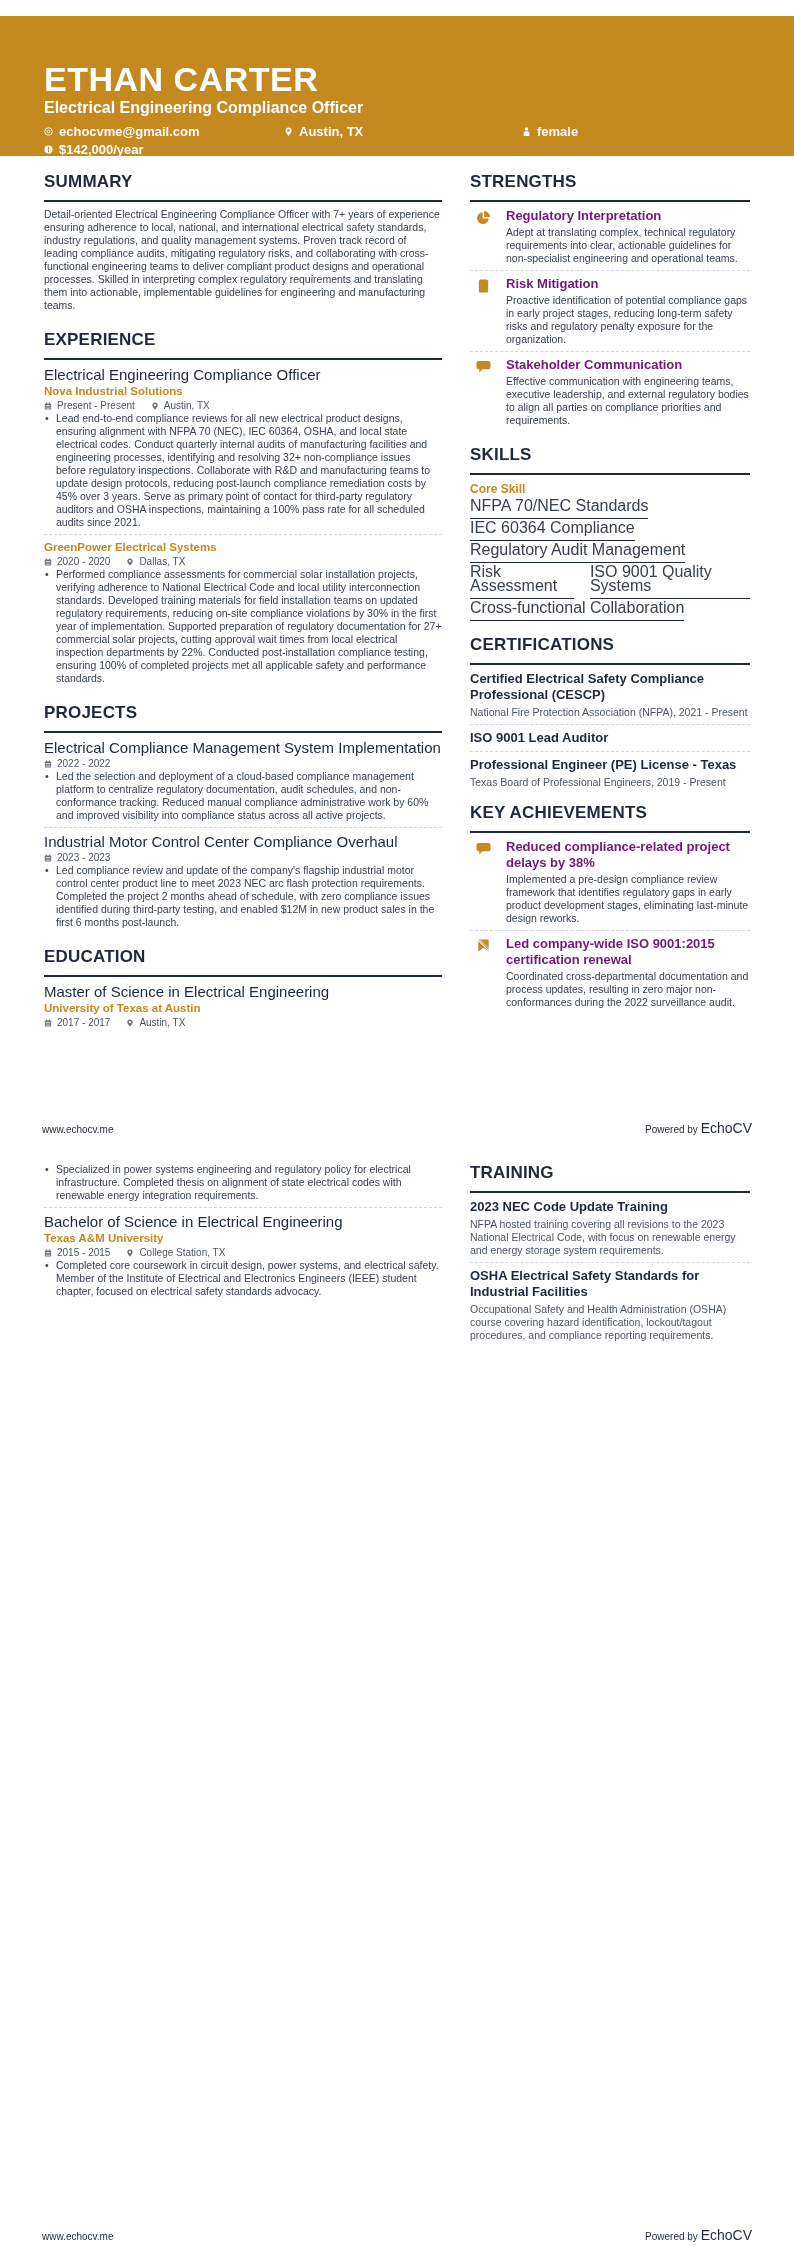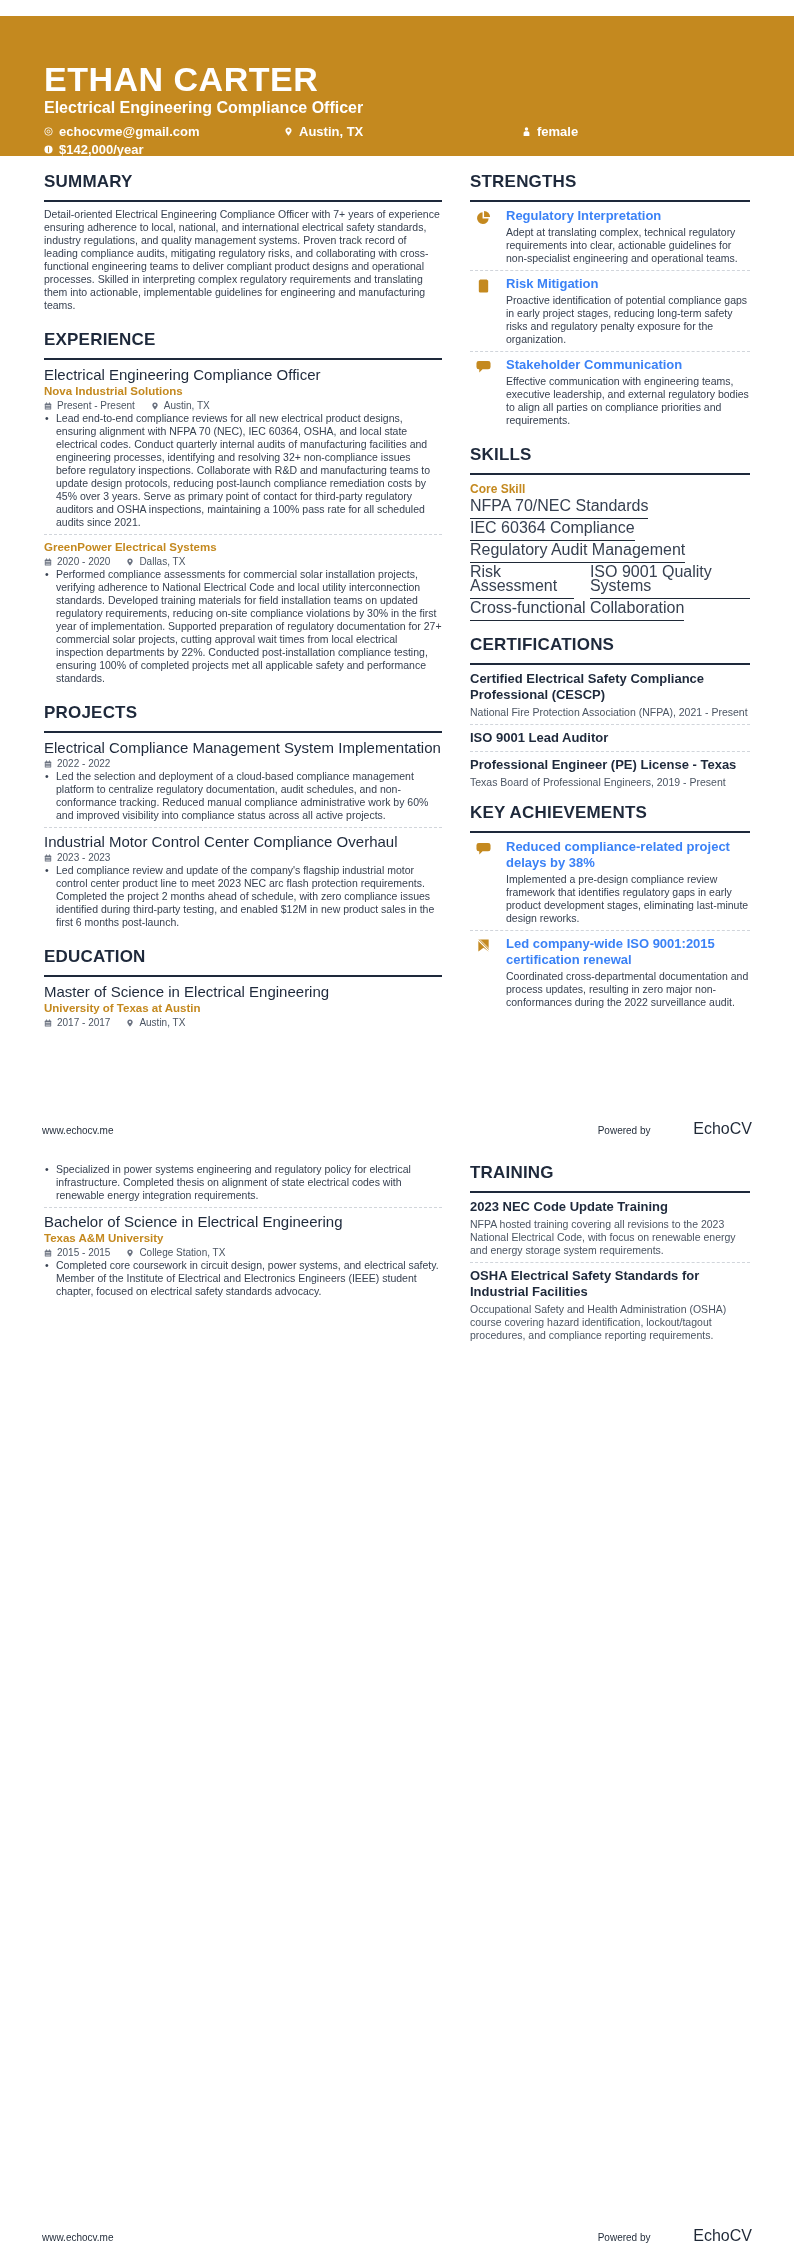--- a/index.html
+++ b/index.html
@@ -29,32 +29,32 @@
   .meta { display: flex; gap: 16px; font-size: 10px; color: #4b5563; line-height: 13px; align-items: center; }
   .meta span.m { display: flex; align-items: center; gap: 5px; }
   .meta svg { width: 8px; height: 8px; fill: #6b7280; }
   .bullet { display: flex; font-size: 10.5px; line-height: 13px; color: #374151; }
   .bullet .dot { width: 12px; flex: none; padding-left: 1px; }
   .sep { border-top: 1px dashed #d1d5db; margin: 5px 0 5px 0; }
 
   .strength { display: flex; gap: 10px; }
   .strength .ic { width: 26px; flex: none; padding-top: 2px; display: flex; justify-content: center; }
   .strength .ic svg { width: 15px; height: 15px; fill: #c4891f; }
-  .s-title { font-size: 13px; font-weight: 700; color: #3b82f6; line-height: 16px; }
+  .s-title { font-size: 13px; font-weight: 700; color: #701a75; line-height: 16px; }
   .s-desc { font-size: 10.5px; line-height: 13px; color: #374151; margin-top: 2px; }
 
   .core { font-size: 12px; font-weight: 700; color: #c4891f; line-height: 16px; }
   .skills { display: flex; flex-wrap: wrap; column-gap: 16px; }
   .skill { font-size: 16px; font-weight: 400; color: #374151; border-bottom: 1.5px solid #1f2937; padding: 2px 0 5px 0; margin-bottom: 0; line-height: 14px; }
 
   .c-title { font-size: 13px; font-weight: 700; color: #1e293b; line-height: 16px; }
   .c-desc { font-size: 10.5px; color: #4b5563; line-height: 13px; margin-top: 3px; }
 
   .footer { position: absolute; left: 42px; right: 42px; display: flex; justify-content: space-between; align-items: baseline; font-size: 10px; color: #1f2937; }
-  .footer .brand { font-size: 16px; margin-left: 40px; }
+  .footer .brand { font-size: 14px; }
 </style>
 </head>
 <body>
 
 <svg width="0" height="0" style="position:absolute">
   <defs>
     <symbol id="i-cal" viewBox="0 0 10 10">
         <rect x="1" y="2" width="8" height="7.5" rx="0.8"></rect>
         <rect x="2.5" y="0.5" width="1" height="2.5"></rect>
         <rect x="6.5" y="0.5" width="1" height="2.5"></rect>

